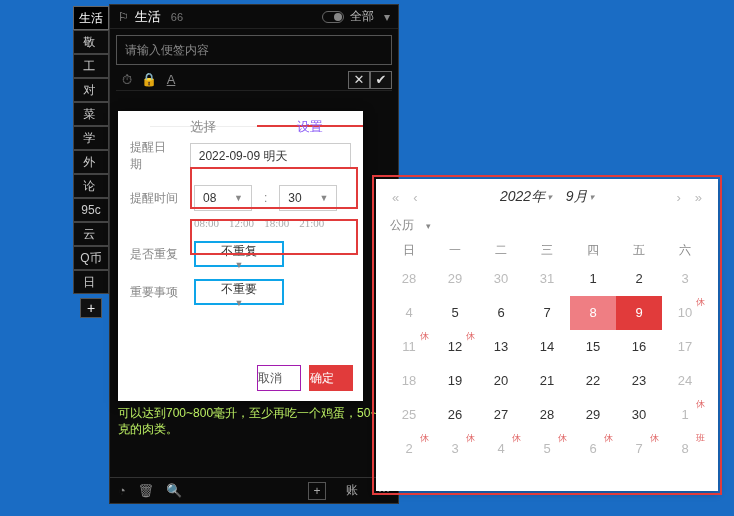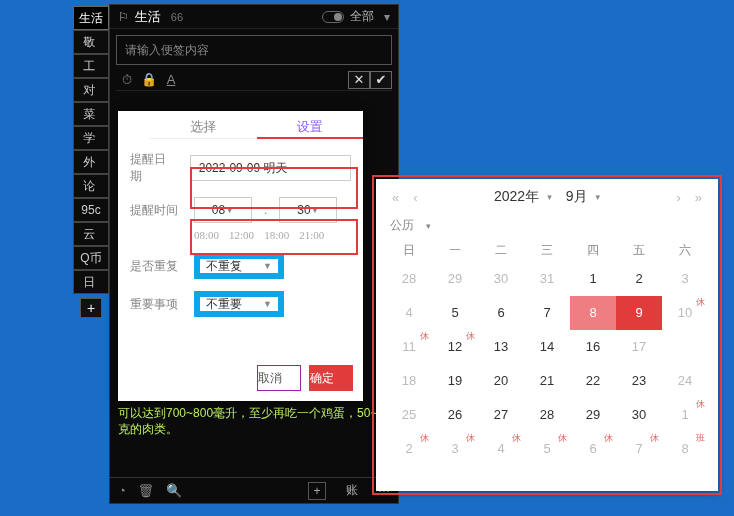--- a/index.html
+++ b/index.html
@@ -111,60 +111,60 @@
   .ft-r { color:#aaa; font-size:12px; cursor:pointer; margin-left:8px; }
   .ft-box{ width:18px;height:18px;border:1px solid #555; text-align:center; line-height:16px; color:#aaa; cursor:pointer;}
   
   .settings-pop {
     position:absolute;
     left: 118px; top: 111px;
     width: 245px; height: 290px;
     background:#fff;
     box-shadow: 0 2px 10px rgba(0,0,0,.5);
   }
-  .tabs { height:28px; display:flex;padding-left:32px; }
+  .tabs { height:16px; display:flex;padding-left:32px; }
   .tab { flex:1; text-align:center; line-height:32px; color:#888; cursor:pointer; font-size:13px; border-bottom:1px solid #eee;}
   .tab.active { color:#8b5cf6; border-bottom:2px solid #e13b3b; }
 
   .row { display:flex; align-items:center; margin:12px 12px 0 12px; gap:12px; }
   .row-label { width:52px; color:#888; font-size:12px; }
   .field {
     border:1px solid #ccc; height:26px; padding:0 8px;
     display:flex; align-items:center; color:#333; font-size:12px;
     background:#fff;
   }
   .date-field{ width:174px; }
-  .time-field{ width:58px; justify-content:center; cursor:pointer;}
+  .time-field{ width:58px; justify-content:space-between; cursor:pointer;}
   .time-sep{ color:#888; }
   .time-caret{ color:#888; font-size:9px;}
   .time-presets{ margin:6px 0 12px 76px; color:#aaa; font-size:11px; display:flex; gap:10px;font-family:Liberation Serif, serif;}
   .red-box { position:absolute; border:2px solid #e13b3b; pointer-events:none; }
   .rb-date{ left:72px; top:56px; width:168px; height:42px; }
   .rb-time{ left:72px; top:108px; width:168px; height:36px; }
 
-  .select{ border:6px solid #0ea5e9; height:26px; width:90px;
+  .select{ border:2px solid #0ea5e9; height:26px; width:90px;
     display:flex; align-items:center; justify-content:space-between;
-    padding:0 6px; color:#333; cursor:pointer;}
+    padding:0 6px; color:#333; cursor:pointer;flex-direction:column;}
   .caret{color:#888; font-size:9px;}
 
   .btn-row{ position:absolute; right:10px; bottom:10px; display:flex; gap:8px;}
   .btn{ height:26px; width:44px; border:1px solid #a21caf; background:#fff;
     color:#555; text-align:left; line-height:24px; cursor:pointer; font-size:12px;}
   .btn.primary{ background:#e13b3b; border-color:#e13b3b; color:#fff;}
 
   
   .cal-wrap {
     position:absolute; left:372px; top:175px;
     width:350px; height:320px;
   }
   .cal-border { position:absolute; inset:0; border:2px solid #e13b3b; pointer-events:none; }
   .cal { position:absolute; inset:4px; background:#fff; box-shadow:0 2px 8px rgba(0,0,0,.3); }
   .cal-hdr{ height:36px; display:flex; align-items:center; padding:0 12px; justify-content:center; gap:6px; color:#444;}
   .cal-nav{ color:#bbb; font-size:13px; cursor:pointer; padding:0 4px;}
-  .cal-ym{ font-size:14px; color:#333; padding:0 4px; cursor:pointer; display:flex; align-items:center; gap:8px;}
+  .cal-ym{ font-size:14px; color:#333; padding:0 4px; cursor:pointer; display:flex; align-items:center; gap:2px;font-style:italic;}
   .cal-sub{ padding:2px 14px 0 14px; color:#888; font-size:12px; display:flex; align-items:center; gap:12px; cursor:pointer;}
   .cal-grid{ padding:4px 10px 6px 10px; }
   .cal-row{ display:flex; }
   .cal-cell{
     width:46px; height:34px; text-align:center; line-height:34px;
     font-size:13px; color:#333; cursor:pointer; position:relative;
   }
   .cal-head .cal-cell{ color:#888; font-size:12px; cursor:default; height:24px; line-height:24px;}
   .cal-cell.other{ color:#bbb; }
   .cal-cell.wkend{ color:#bbb; }
@@ -334,20 +334,21 @@
           <div class="cal-cell">7</div>
           <div class="cal-cell today">8</div>
           <div class="cal-cell sel">9</div>
           <div class="cal-cell wkend">10<span class="badge">休</span></div>
         </div>
         <div class="cal-row">
           <div class="cal-cell wkend">11<span class="badge">休</span></div>
           <div class="cal-cell">12<span class="badge">休</span></div>
           <div class="cal-cell">13</div>
           <div class="cal-cell">14</div>
+          <div class="cal-cell">15</div>
           <div class="cal-cell">16</div>
           <div class="cal-cell wkend">17</div>
         </div>
         <div class="cal-row">
           <div class="cal-cell wkend">18</div>
           <div class="cal-cell">19</div>
           <div class="cal-cell">20</div>
           <div class="cal-cell">21</div>
           <div class="cal-cell">22</div>
           <div class="cal-cell">23</div>

